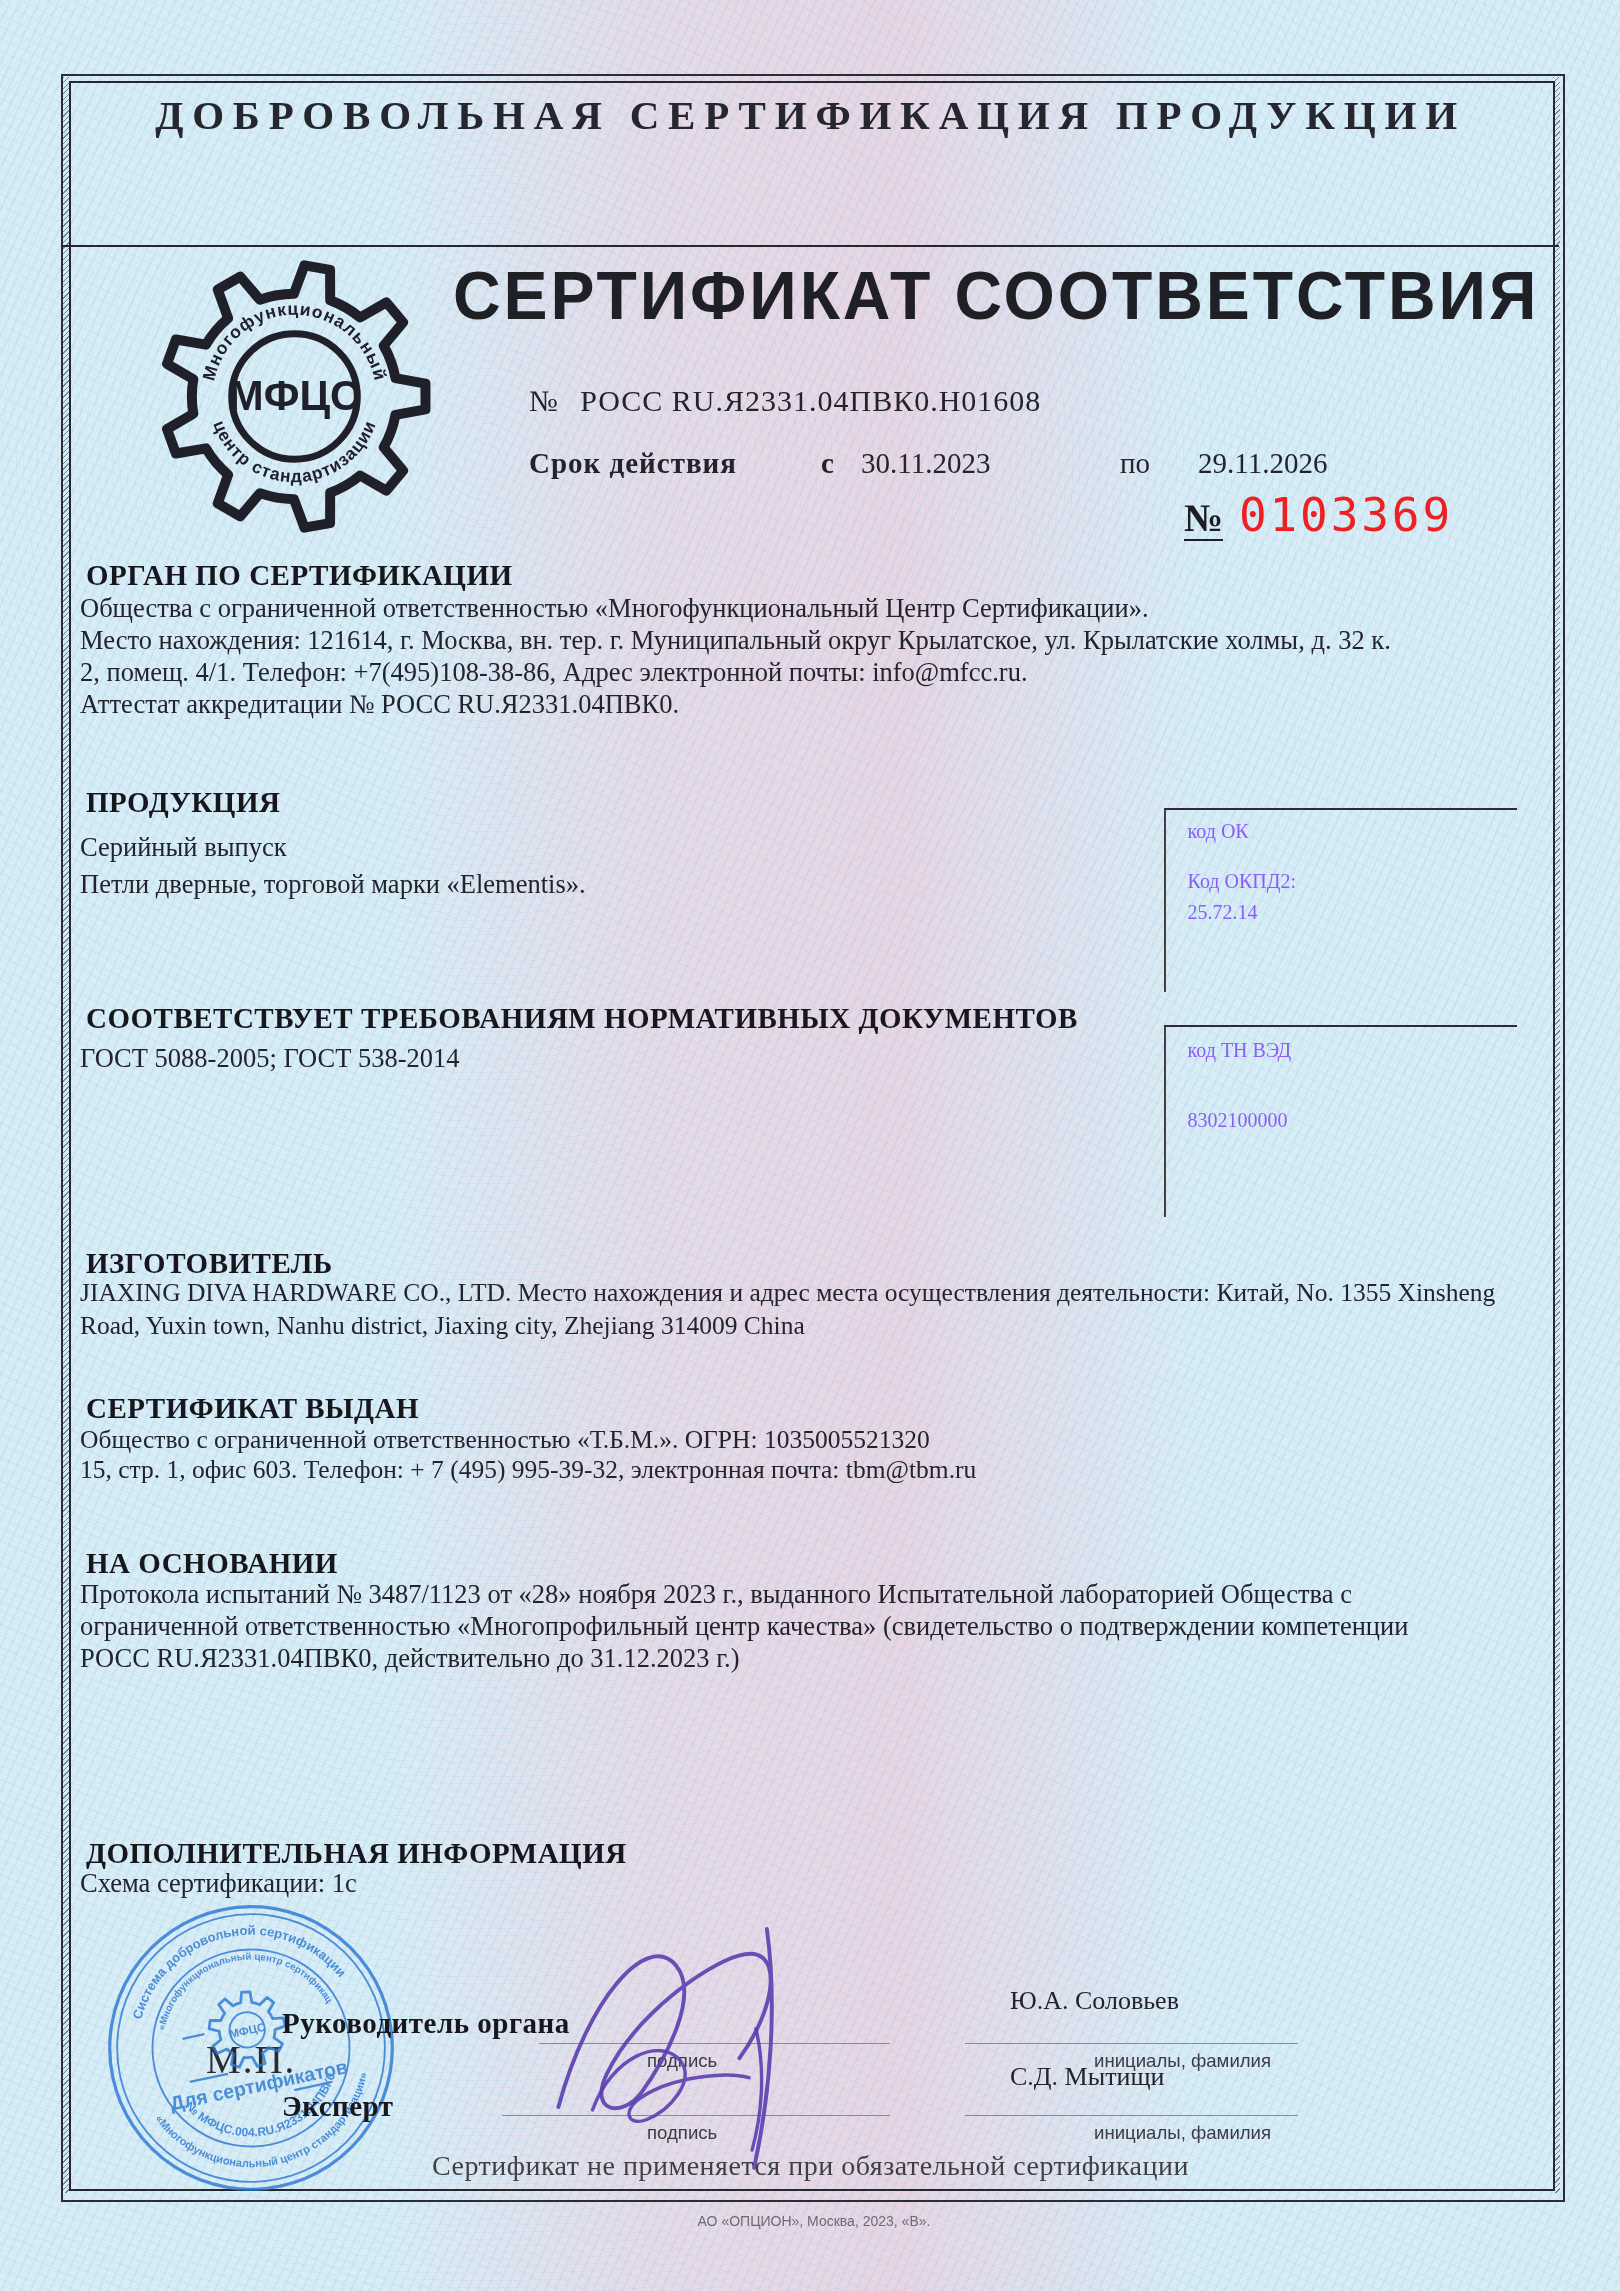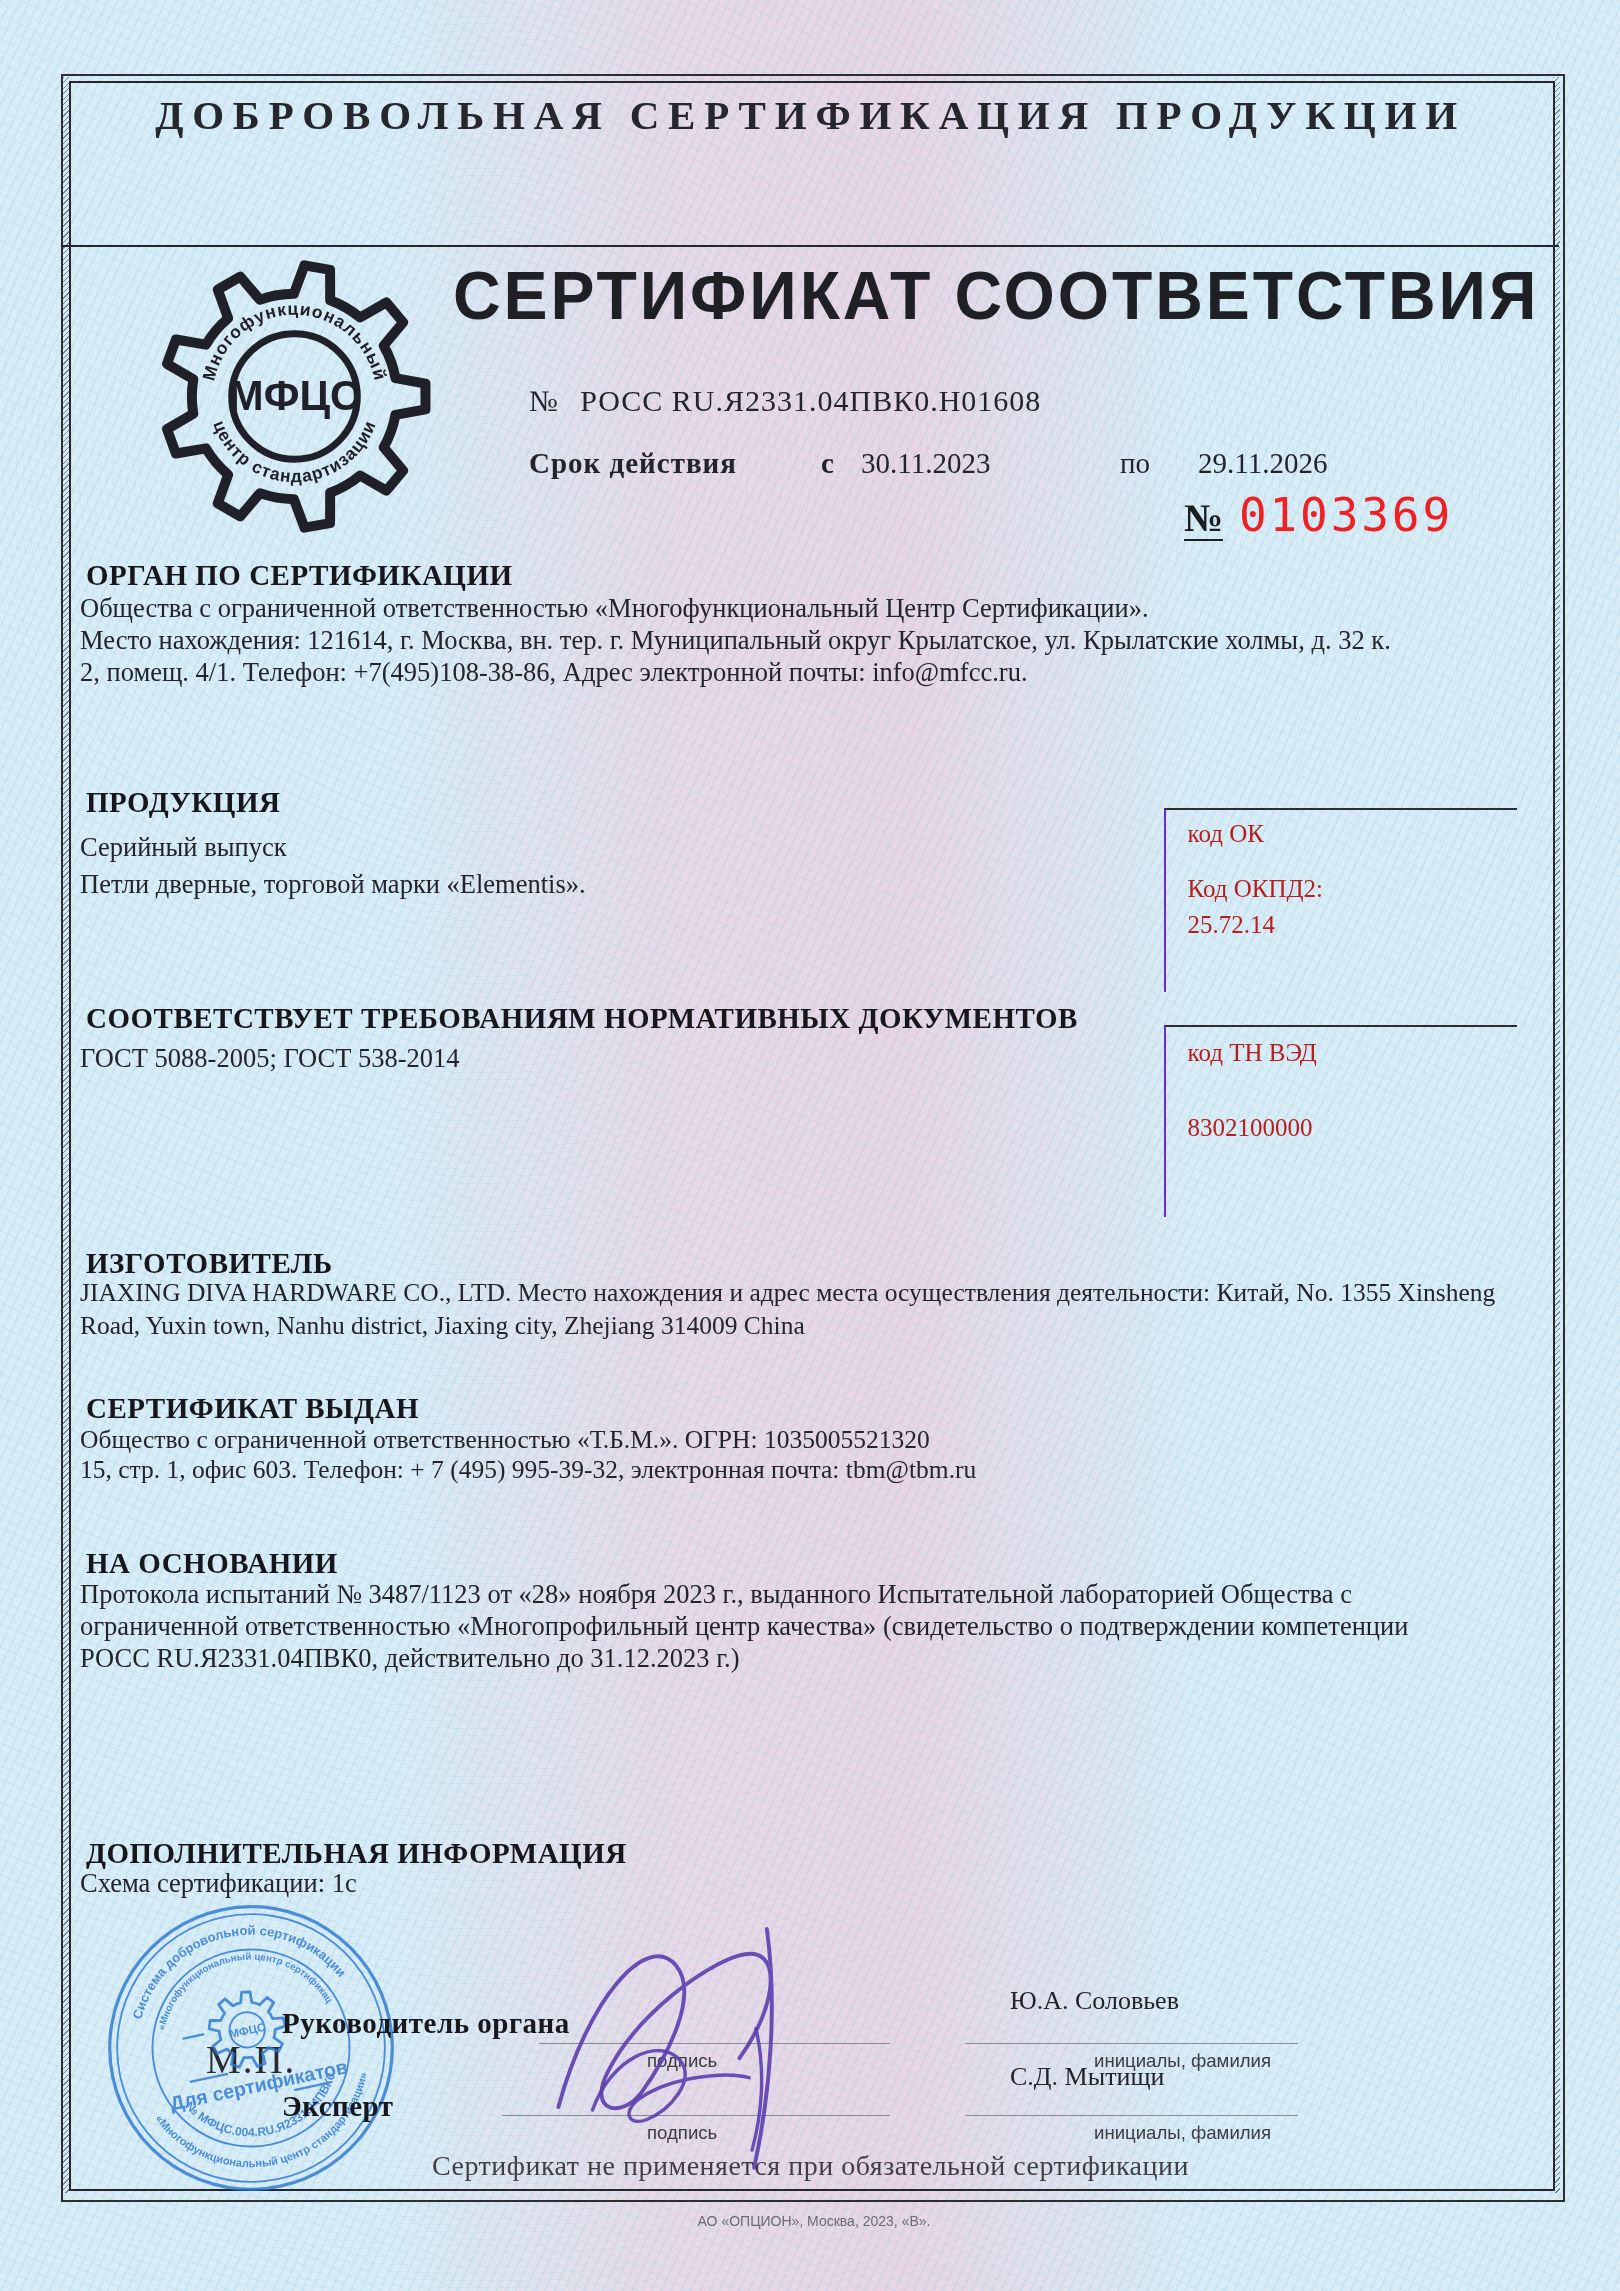--- a/index.html
+++ b/index.html
@@ -30,22 +30,22 @@
   .vfrom{left:861px;}
   .vto-l{left:1120px;font-weight:normal;}
   .vto{left:1198px;}
   .blank-no{left:1184px;top:488px;display:flex;align-items:baseline;gap:15.7px;}
   .blank-no .sign{font-size:39px;font-weight:bold;color:#1d1d24;border-bottom:2.9px solid #1d1d24;line-height:1.05;}
   .blank-no .digits{font-family:"DejaVu Sans Mono","Liberation Mono",monospace;
                     font-size:46px;color:#ee2024;letter-spacing:2.9px;}
   .h{font-weight:bold;font-size:29px;letter-spacing:0.5px;color:#16161c;}
   .b{font-size:26.5px;color:#23232b;}
   .lines div{white-space:nowrap;}
-  .codebox{left:1164px;width:353px;border-top:2.5px solid #2c2c34;border-left:2px solid #6d28d9;
-           padding-left:21.6px;box-sizing:border-box;font-size:25px;color:#b91c1c;}
+  .codebox{left:1164px;width:353px;border-top:2.5px solid #2c2c34;border-left:2px solid #404040;
+           padding-left:21.6px;box-sizing:border-box;font-size:20px;color:#8b5cf6;}
   .small-label{font-family:"Liberation Sans","DejaVu Sans",sans-serif;font-size:18.6px;color:#3c3c44;}
   .sig-line{border-bottom:1.5px solid #8a8a93;height:0;}
   .role{font-weight:bold;font-size:29px;color:#17171d;letter-spacing:0.5px;}
   .name{font-size:26px;color:#23232b;}
   .bottom-note{left:62px;top:2150px;width:1497px;text-align:center;font-size:28px;
                letter-spacing:0.5px;color:#3f3f45;}
   .tiny-footer{left:4px;top:2213px;width:1620px;text-align:center;
                font-family:"Liberation Sans","DejaVu Sans",sans-serif;font-size:14px;color:#6b6b74;}
   .mp{left:206px;top:2037px;font-size:39px;color:#2a2a31;letter-spacing:2px;}
   svg text{font-family:"Liberation Sans","DejaVu Sans",sans-serif;}
@@ -89,20 +89,21 @@
 <div class="abs blank-no">
   <span class="sign">№</span>
   <span class="digits">0103369</span>
 </div>
 
 <div class="abs h" style="left:86px;top:559px;">ОРГАН ПО СЕРТИФИКАЦИИ</div>
 <div class="abs b lines" style="left:80px;top:592px;line-height:32px;">
   <div>Общества с ограниченной ответственностью «Многофункциональный Центр Сертификации».</div>
   <div>Место нахождения: 121614, г. Москва, вн. тер. г. Муниципальный округ Крылатское, ул. Крылатские холмы, д. 32 к.</div>
   <div>2, помещ. 4/1. Телефон: +7(495)108-38-86, Адрес электронной почты: info@mfcc.ru.</div>
+  <div>Аттестат аккредитации № РОСС RU.Я2331.04ПВК0.</div>
 </div>
 
 <div class="abs h" style="left:86px;top:786px;">ПРОДУКЦИЯ</div>
 <div class="abs b lines" style="left:80px;top:829px;line-height:37px;">
   <div>Серийный выпуск</div>
   <div>Петли дверные, торговой марки «Elementis».</div>
 </div>
 <div class="abs codebox" style="top:808px;height:184px;">
   <div style="padding-top:9.8px;">код ОК</div>
   <div style="margin-top:27.4px;">Код ОКПД2:</div>

